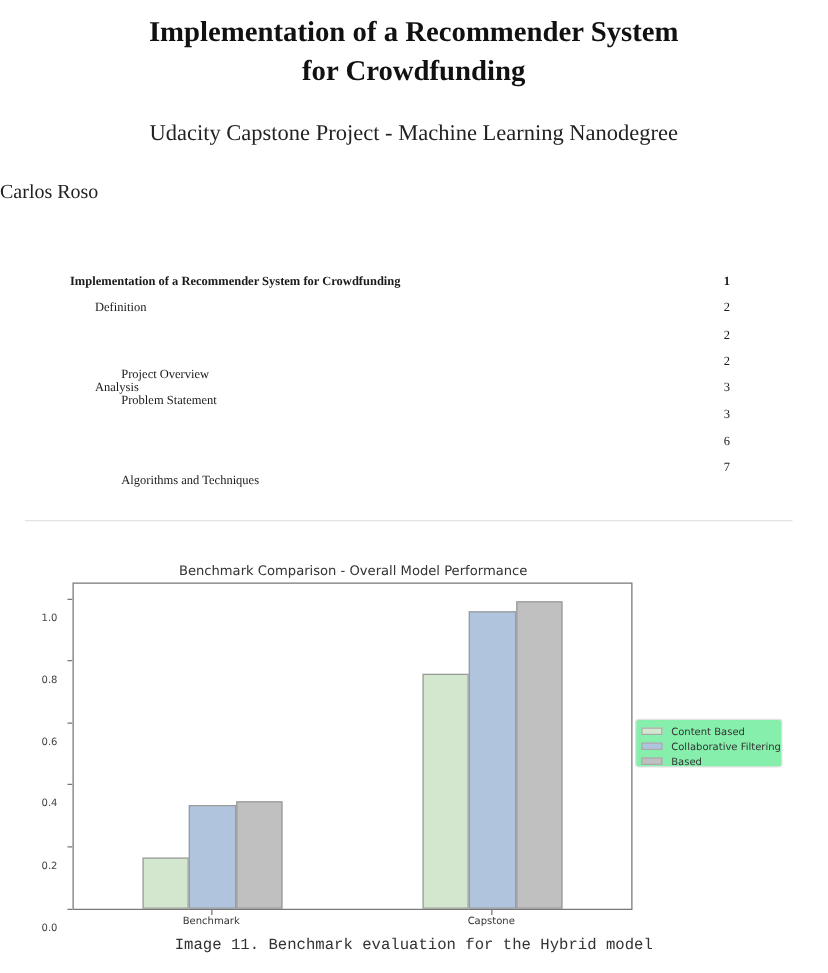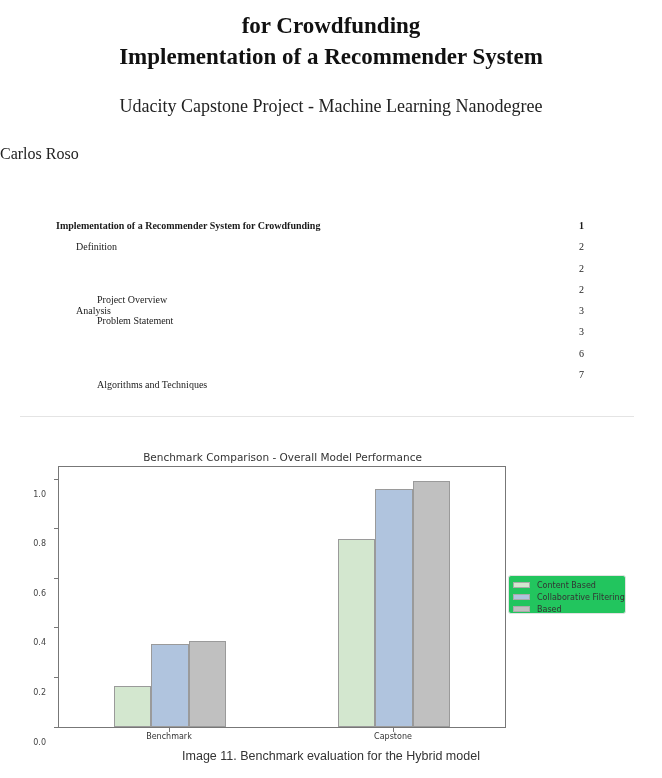--- a/index.html
+++ b/index.html
@@ -35,32 +35,32 @@
     position: absolute; left: 30px; width: 505px; top: 451px; text-align: center;
     font-family: "DejaVu Sans", sans-serif; font-size: 10.5px; color: #333;
   }
   .plot { position: absolute; left: 58px; top: 466px; width: 448px; height: 262px; border: 1px solid #777; background: #fff; }
   .ytick { position: absolute; left: 0; width: 54px; font-family: "DejaVu Sans", sans-serif; font-size: 8px; color: #444; text-align: right; padding-right: 8px; margin-top: 16px; }
   .ytick-mark { position: absolute; left: 54px; width: 4px; height: 1px; background: #777; }
   .bar { position: absolute; bottom: 0; border: 1px solid #9a9a9a; }
   .xtick-mark { position: absolute; top: 728px; width: 1px; height: 4px; background: #777; }
   .xtick-label { position: absolute; top: 732px; font-family: "DejaVu Sans", sans-serif; font-size: 8px; color: #333; text-align: center; width: 80px; }
 
-  .legend { position: absolute; left: 508px; top: 575px; width: 118px; height: 39px; border: 1px solid #e2e2e2; border-radius: 3px; background: #22c55e; padding: 3px 0 0 4px; }
+  .legend { position: absolute; left: 508px; top: 575px; width: 118px; height: 39px; border: 1px solid #e2e2e2; border-radius: 3px; background: #86efac; padding: 3px 0 0 4px; }
   .legend-item { height: 12px; display: flex; align-items: center; font-family: "DejaVu Sans", sans-serif; font-size: 8px; color: #333; white-space: nowrap; }
   .legend-swatch { width: 17px; height: 6px; margin-right: 7px; border: 1px solid #aaa; }
 
-  .caption { position: absolute; left: 0; width: 662px; top: 749px; text-align: center; font-family: Liberation Sans, sans-serif; font-size: 12.5px; color: #333; }
+  .caption { position: absolute; left: 0; width: 662px; top: 749px; text-align: center; font-family: Liberation Mono, monospace; font-size: 12.5px; color: #333; }
 </style>
 </head>
 <body>
 
 <div class="doc-title">
+  <div>Implementation of a Recommender System</div>
   <div>for Crowdfunding</div>
-  <div>Implementation of a Recommender System</div>
 </div>
 <div class="doc-subtitle">Udacity Capstone Project - Machine Learning Nanodegree</div>
 <div class="doc-author">Carlos Roso</div>
 
 <div class="toc">
   <div class="toc-row level-0">
       <span class="toc-label">Implementation of a Recommender System for Crowdfunding</span>
       <span class="toc-page">1</span>
     </div>
   <div class="toc-row level-1">

